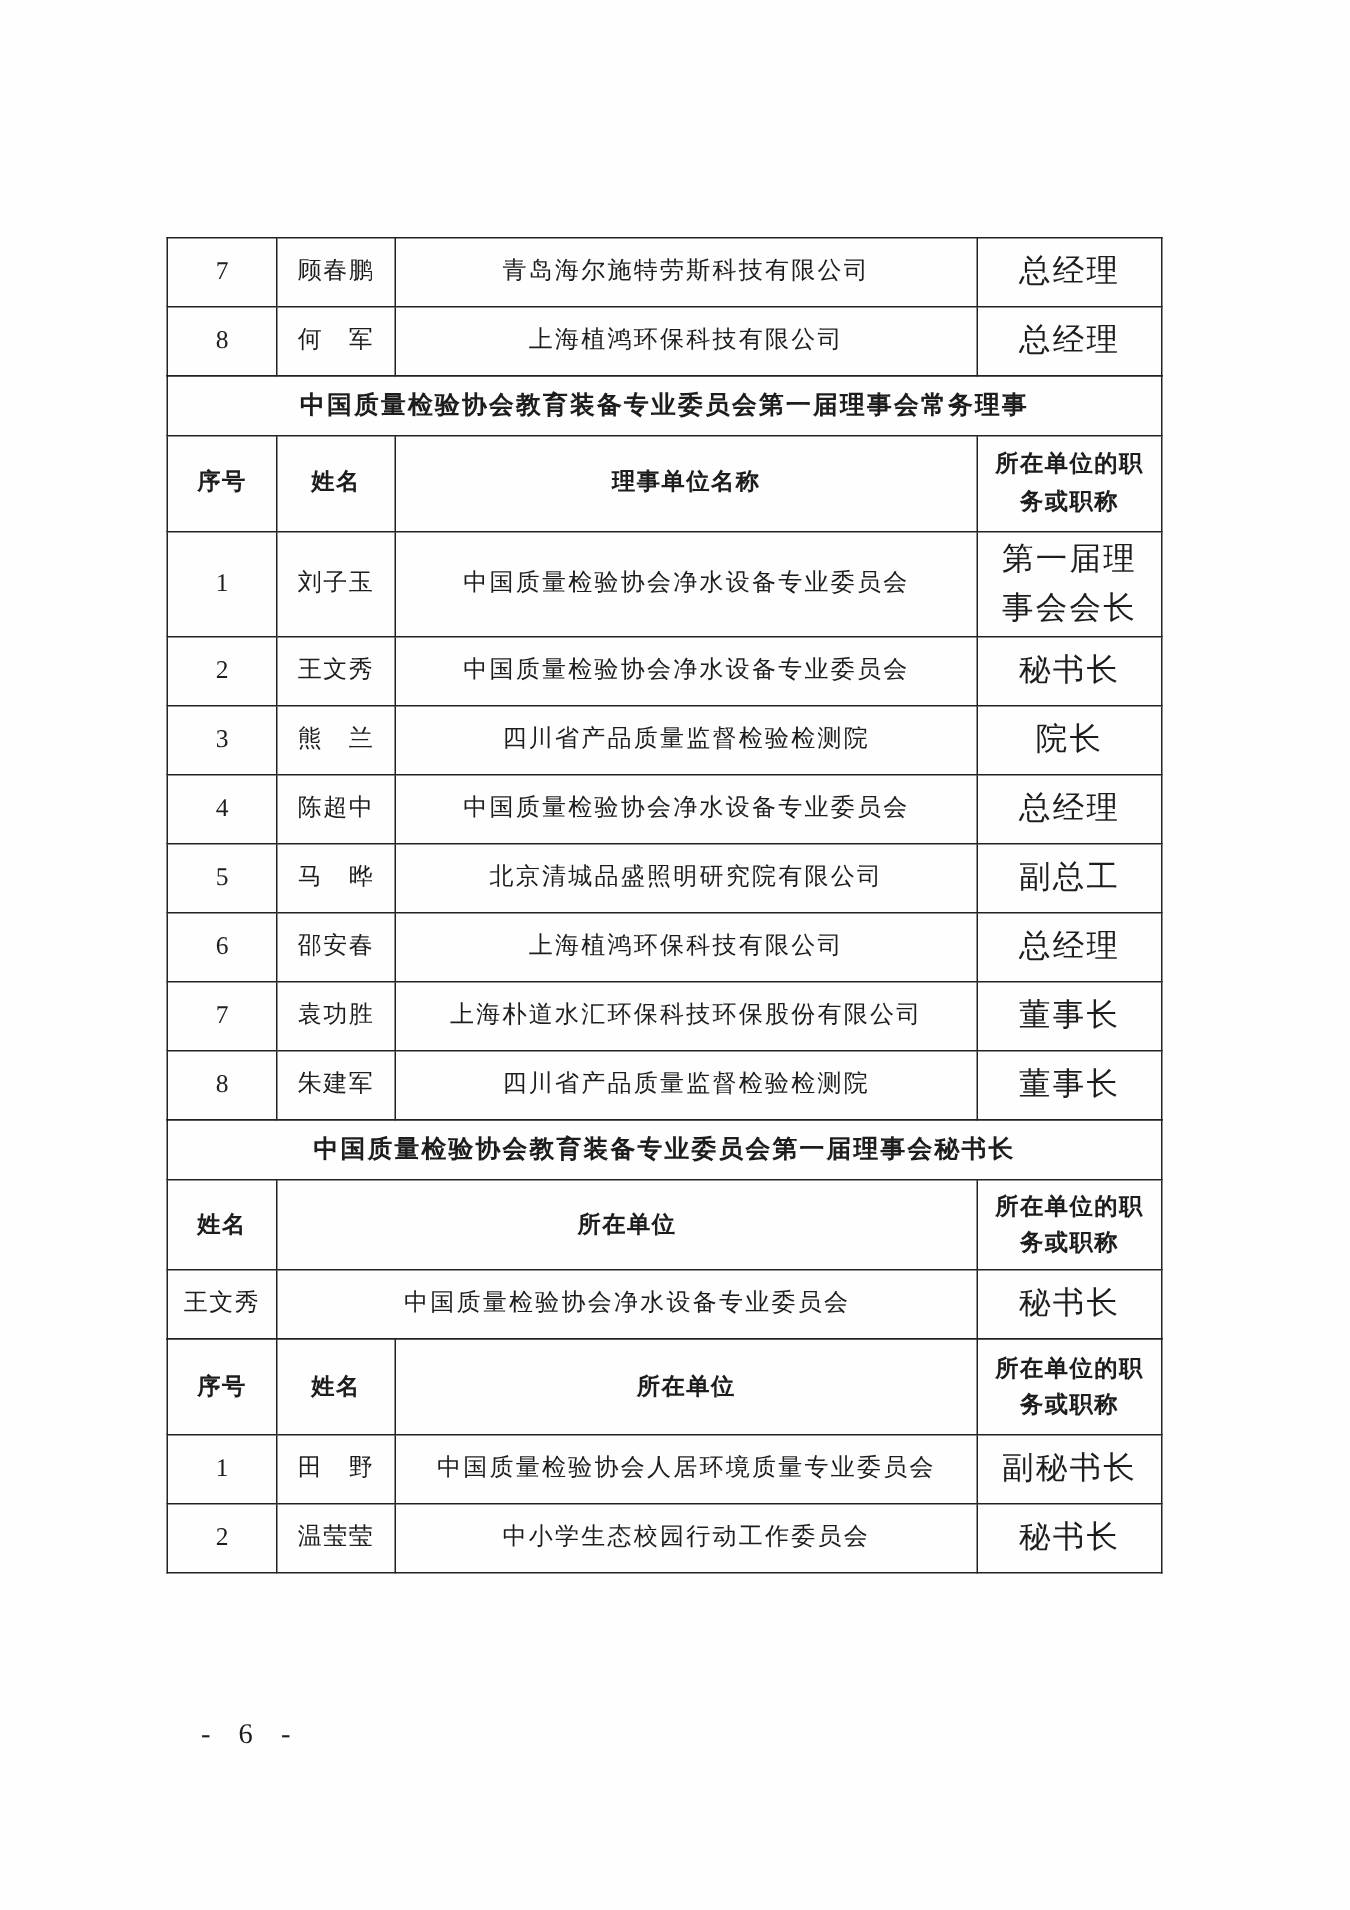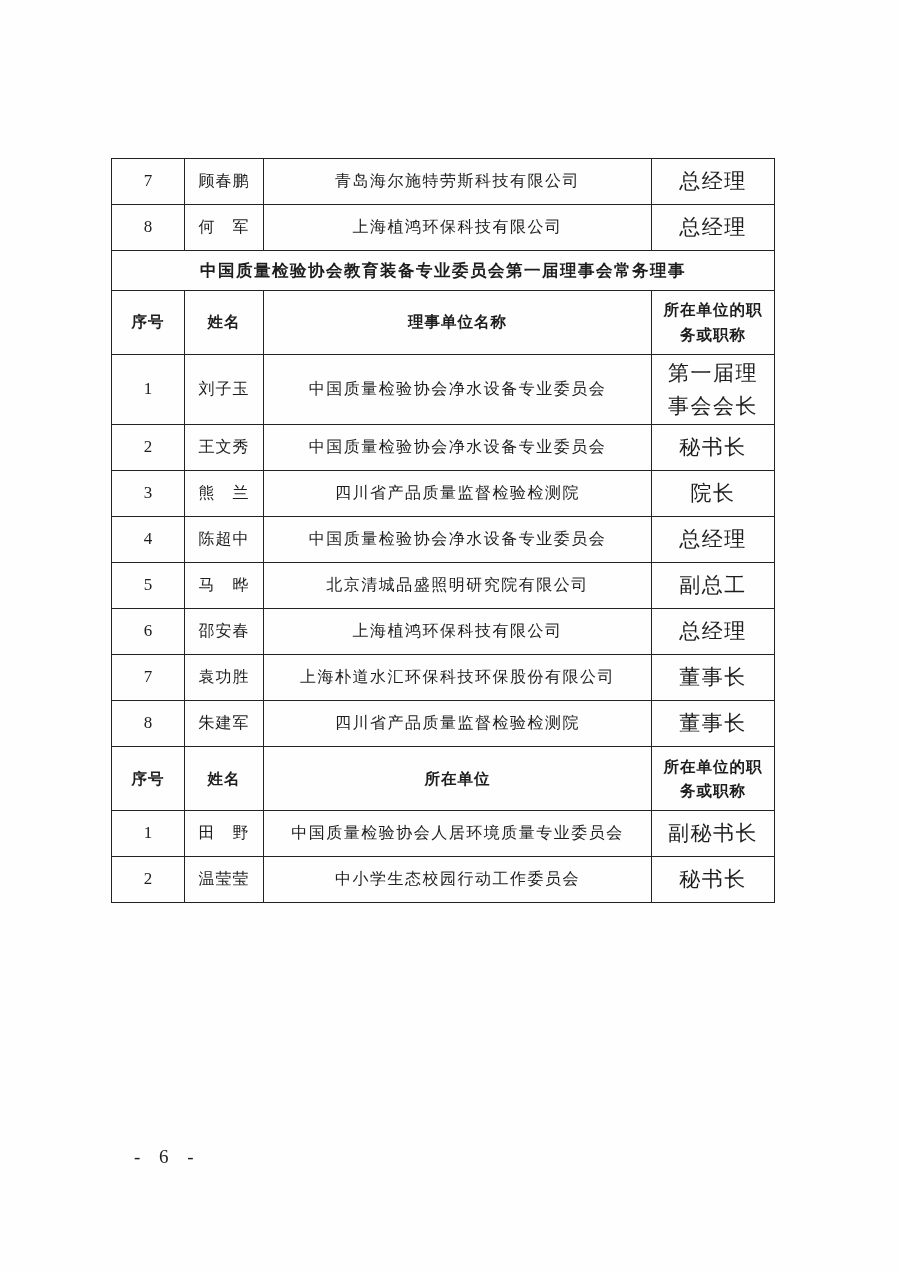--- a/index.html
+++ b/index.html
@@ -161,20 +161,42 @@
       </tr>
       <tr style="height:46px">
         <td class="no-cell">8</td>
         <td class="name-cell">朱建军</td>
         <td class="org-cell">四川省产品质量监督检验检测院</td>
         <td class="title-cell">董事长</td>
       </tr>
     </tbody>
       </table>
 
+    <table>
+      <colgroup>
+          <col style="width:73px">
+          <col style="width:467px">
+          <col style="width:123px">
+        </colgroup>
+      <tbody>
+          <tr style="height:40px">
+        <td class="section-cell" colspan="3">中国质量检验协会教育装备专业委员会第一届理事会秘书长</td>
+      </tr>
+      <tr style="height:60px">
+        <td class="head-cell">姓名</td>
+        <td class="head-cell">所在单位</td>
+        <td class="head-cell">所在单位的职务或职称</td>
+      </tr>
+      <tr style="height:46px">
+        <td class="name-cell">王文秀</td>
+        <td class="org-cell">中国质量检验协会净水设备专业委员会</td>
+        <td class="title-cell">秘书长</td>
+      </tr>
+    </tbody>
+      </table>
 
     <table>
       <colgroup>
           <col style="width:73px">
           <col style="width:79px">
           <col style="width:388px">
           <col style="width:123px">
         </colgroup>
       <tbody>
       <tr style="height:64px">

